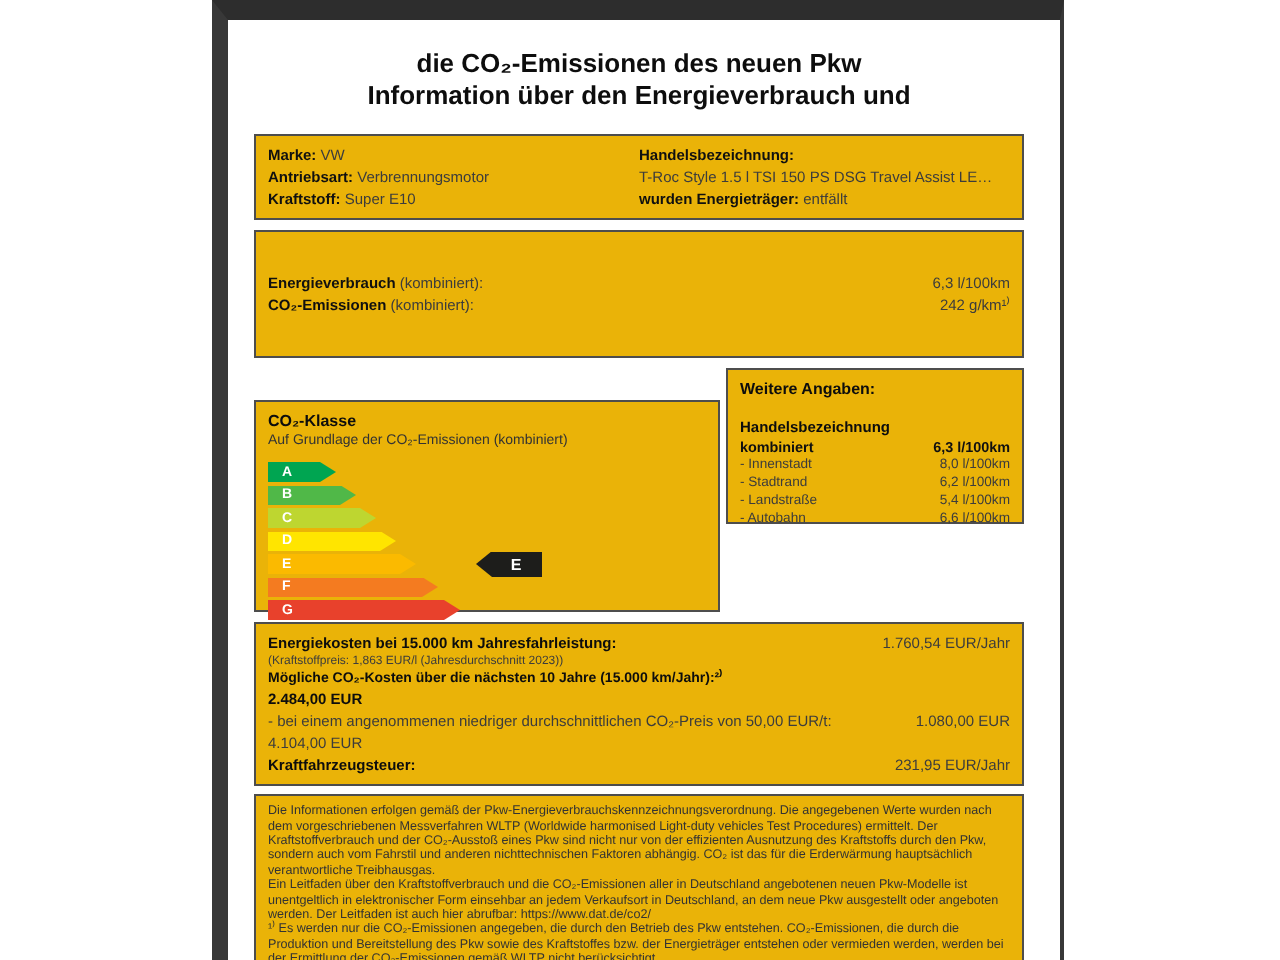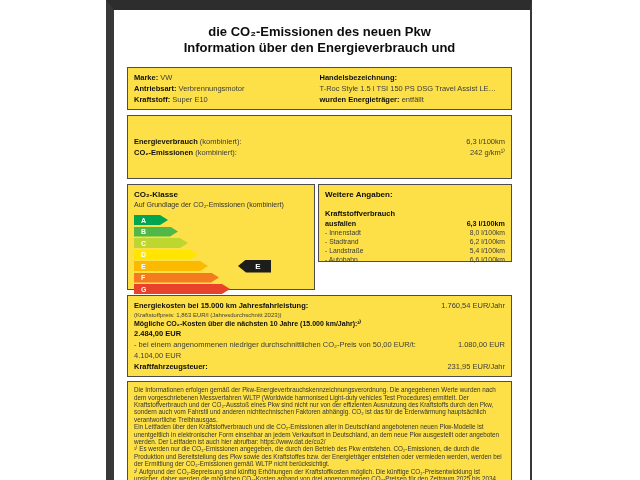--- a/index.html
+++ b/index.html
@@ -9,30 +9,30 @@
   }
   .page{
     position:absolute;left:106px;top:0;width:426px;height:480px;
     box-sizing:border-box;background:#fff;
     border-top:10px solid #2d2d2d;border-left:8px solid #383838;border-right:2px solid #383838;
   }
   .content{margin:0 18px 0 13px;}
   .doc-title{
     margin-top:14px;text-align:center;font-weight:bold;font-size:13px;line-height:16px;color:#0d0d0d;
   }
-  .box{border:1px solid #4d4d4d;box-sizing:border-box;background:#fde047;justify-content:flex-end;}
+  .box{border:1px solid #4d4d4d;box-sizing:border-box;background:#eab308;justify-content:flex-end;}
   .box1{margin-top:11px;padding:4px 6px;display:flex;}
   .box1 .col{width:50%;}
   .kv{font-size:7.5px;line-height:11px;color:#3c3c3c;}
   .kv b{color:#101010;}
   .box2{margin-top:5px;padding:20px 6px;}
   .row-between{display:flex;justify-content:space-between;align-items:baseline;font-size:7.5px;line-height:11px;color:#3c3c3c;}
   .row-between .lbl b{color:#101010;}
   .box3wrap{margin-top:5px;display:flex;gap:3px;}
-  .box-left{width:188px;height:106px;padding:5px 6px;}
+  .box-left{width:233px;height:106px;padding:5px 6px;margin-top:16px;}
   .box-right{flex:1;height:78px;padding:5px 6px;}
   .sec-title{font-size:8px;font-weight:bold;color:#0d0d0d;line-height:10px;}
   .sec-sub{font-size:7px;color:#333;line-height:9px;}
   .scale{margin-top:6px;}
   .scale-row{position:relative;height:10px;margin-bottom:1.5px;}
   .arrow{
     height:10px;display:flex;align-items:center;
     clip-path:polygon(0 0, calc(100% - 8px) 0, 100% 50%, calc(100% - 8px) 100%, 0 100%);
   }
   .arrow span{color:#fff;font-weight:bold;font-size:7px;padding-left:7px;}
@@ -129,23 +129,23 @@
               <div class="arrow" style="width: 96px; background: rgb(232, 65, 44);">
                 <span>G</span>
               </div>
             </div>
         </div>
       </div>
 
       <div class="box box-right">
         <div class="sec-title">Weitere Angaben:</div>
         <div class="fuel-rows">
-          <div class="fuel-head">Kraftstoffverbrauch</div>
+          <div class="fuel-head">Handelsbezeichnung</div>
           <div class="fuel-row bold">
-              <span>ausfallen</span>
+              <span>kombiniert</span>
               <span>6,3 l/100km</span>
             </div>
           <div class="fuel-row">
               <span>- Innenstadt</span>
               <span>8,0 l/100km</span>
             </div>
           <div class="fuel-row">
               <span>- Stadtrand</span>
               <span>6,2 l/100km</span>
             </div>

